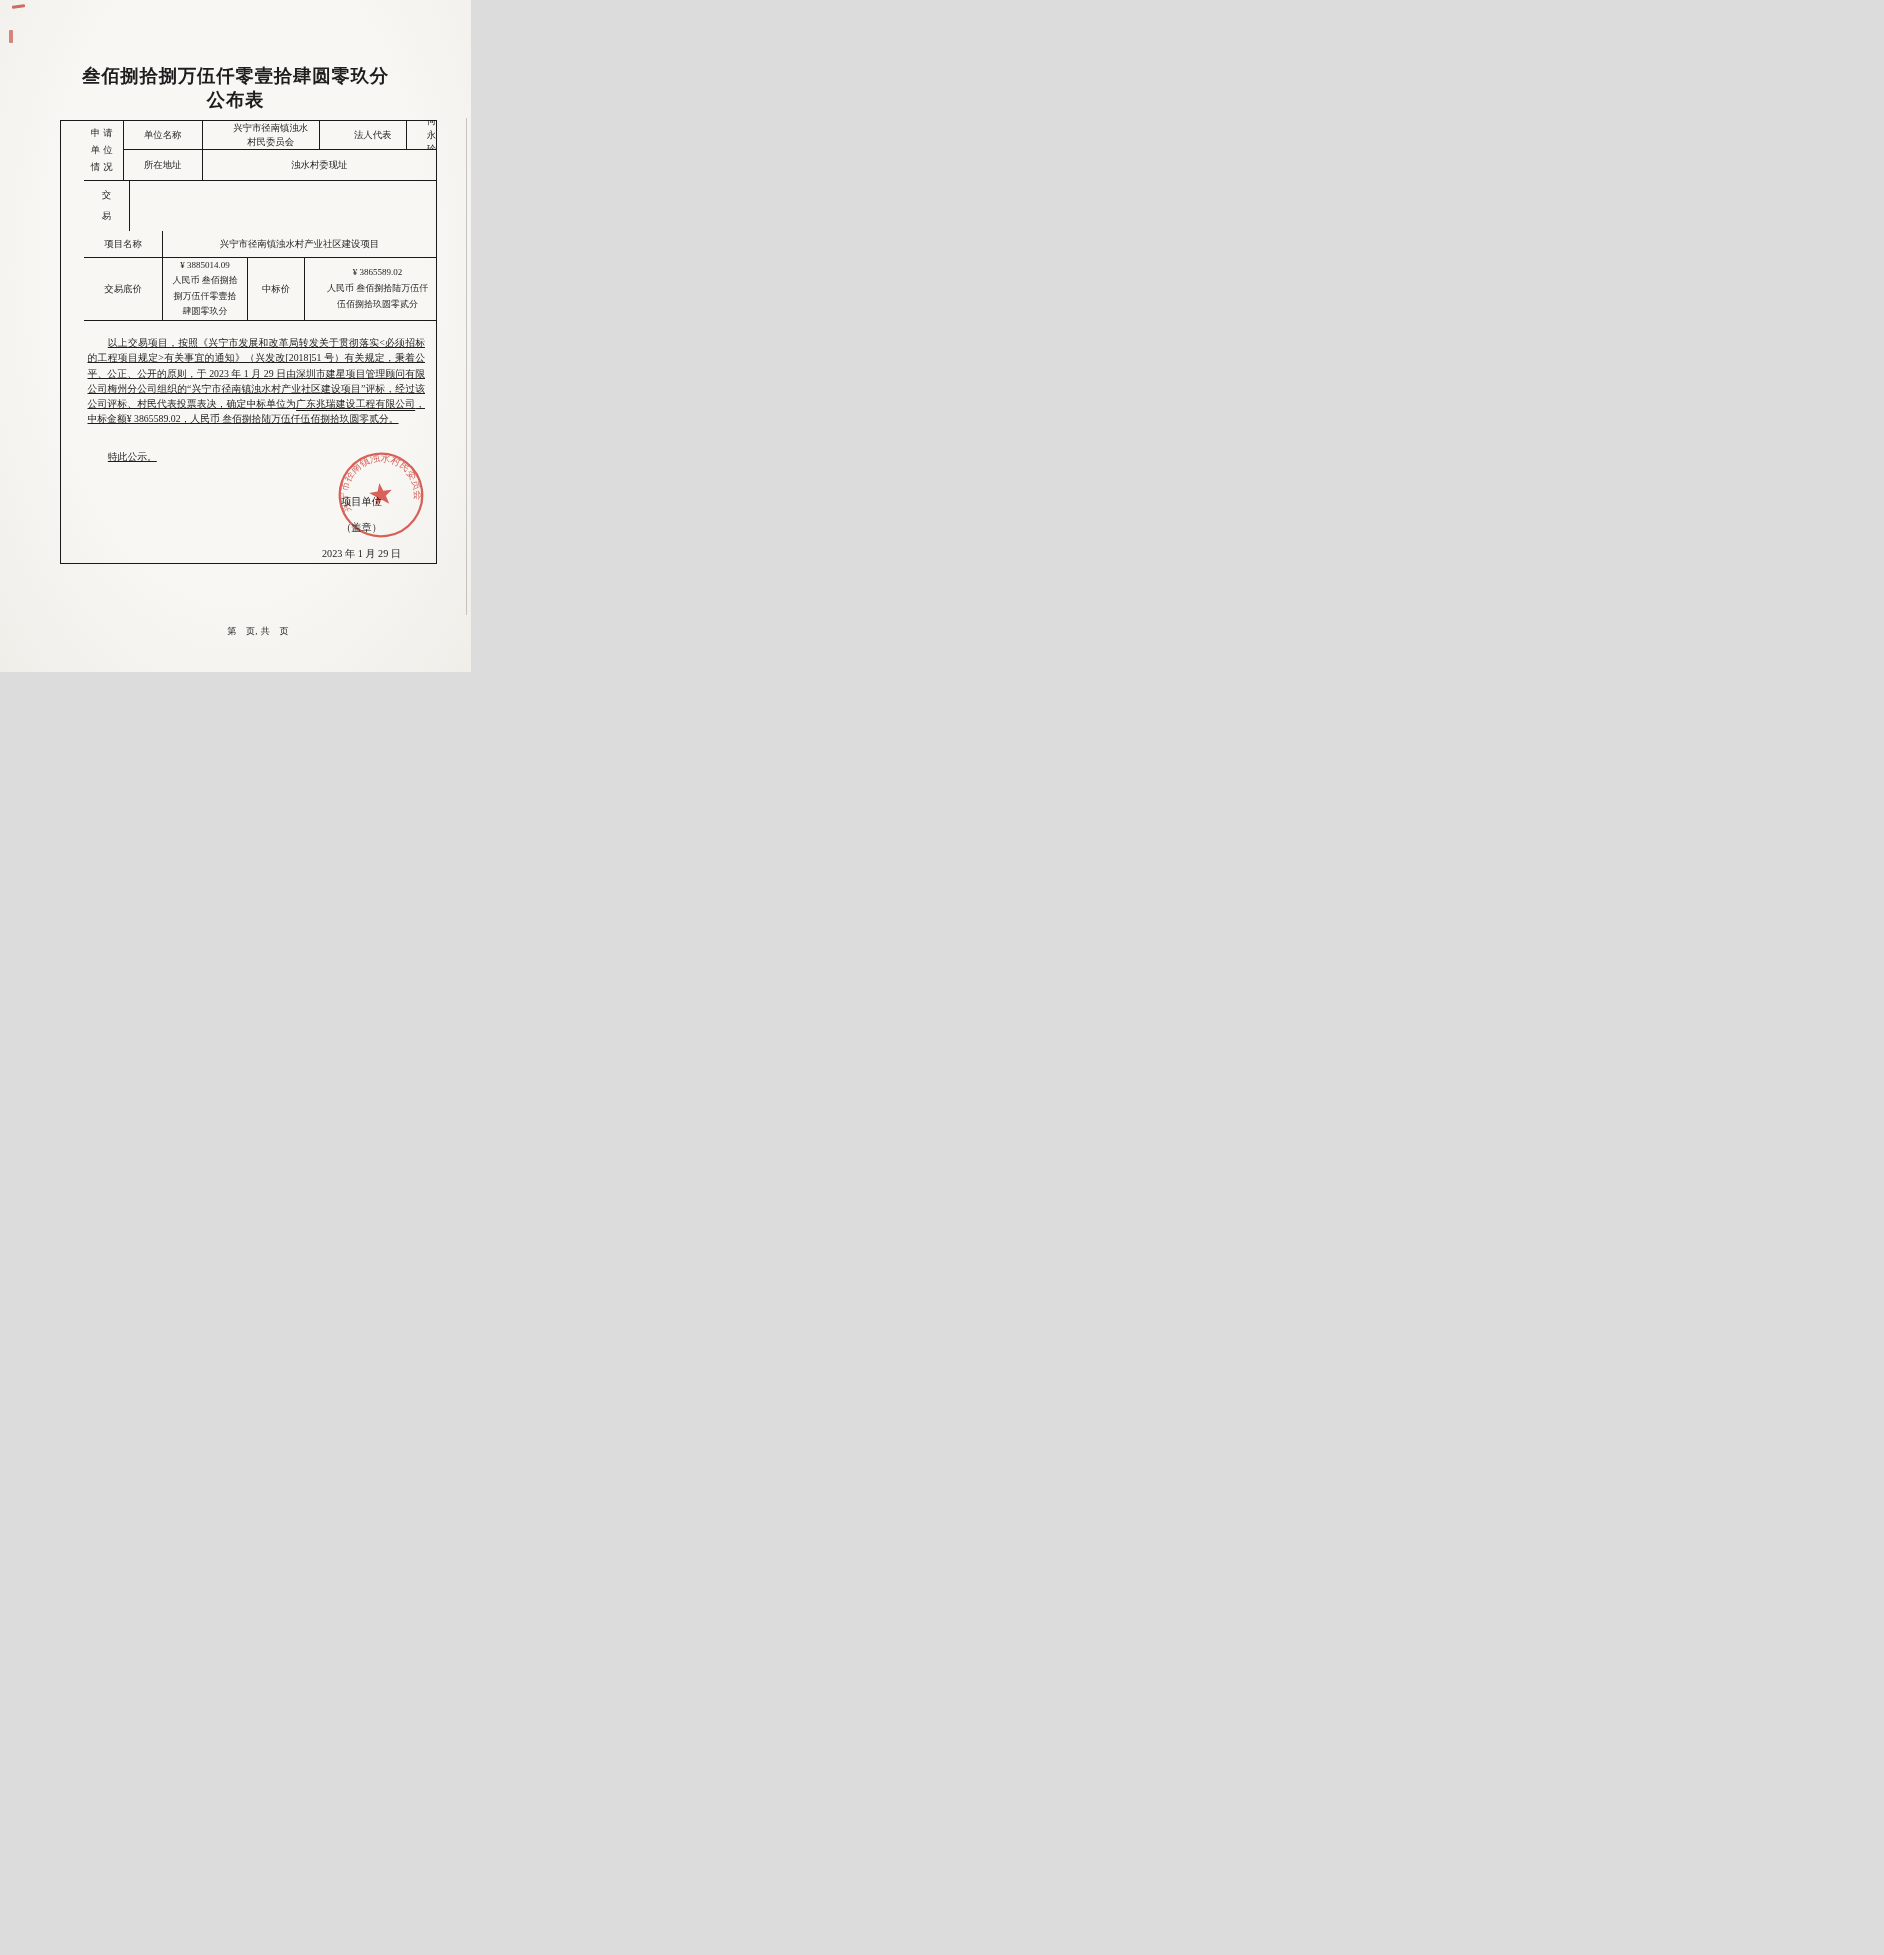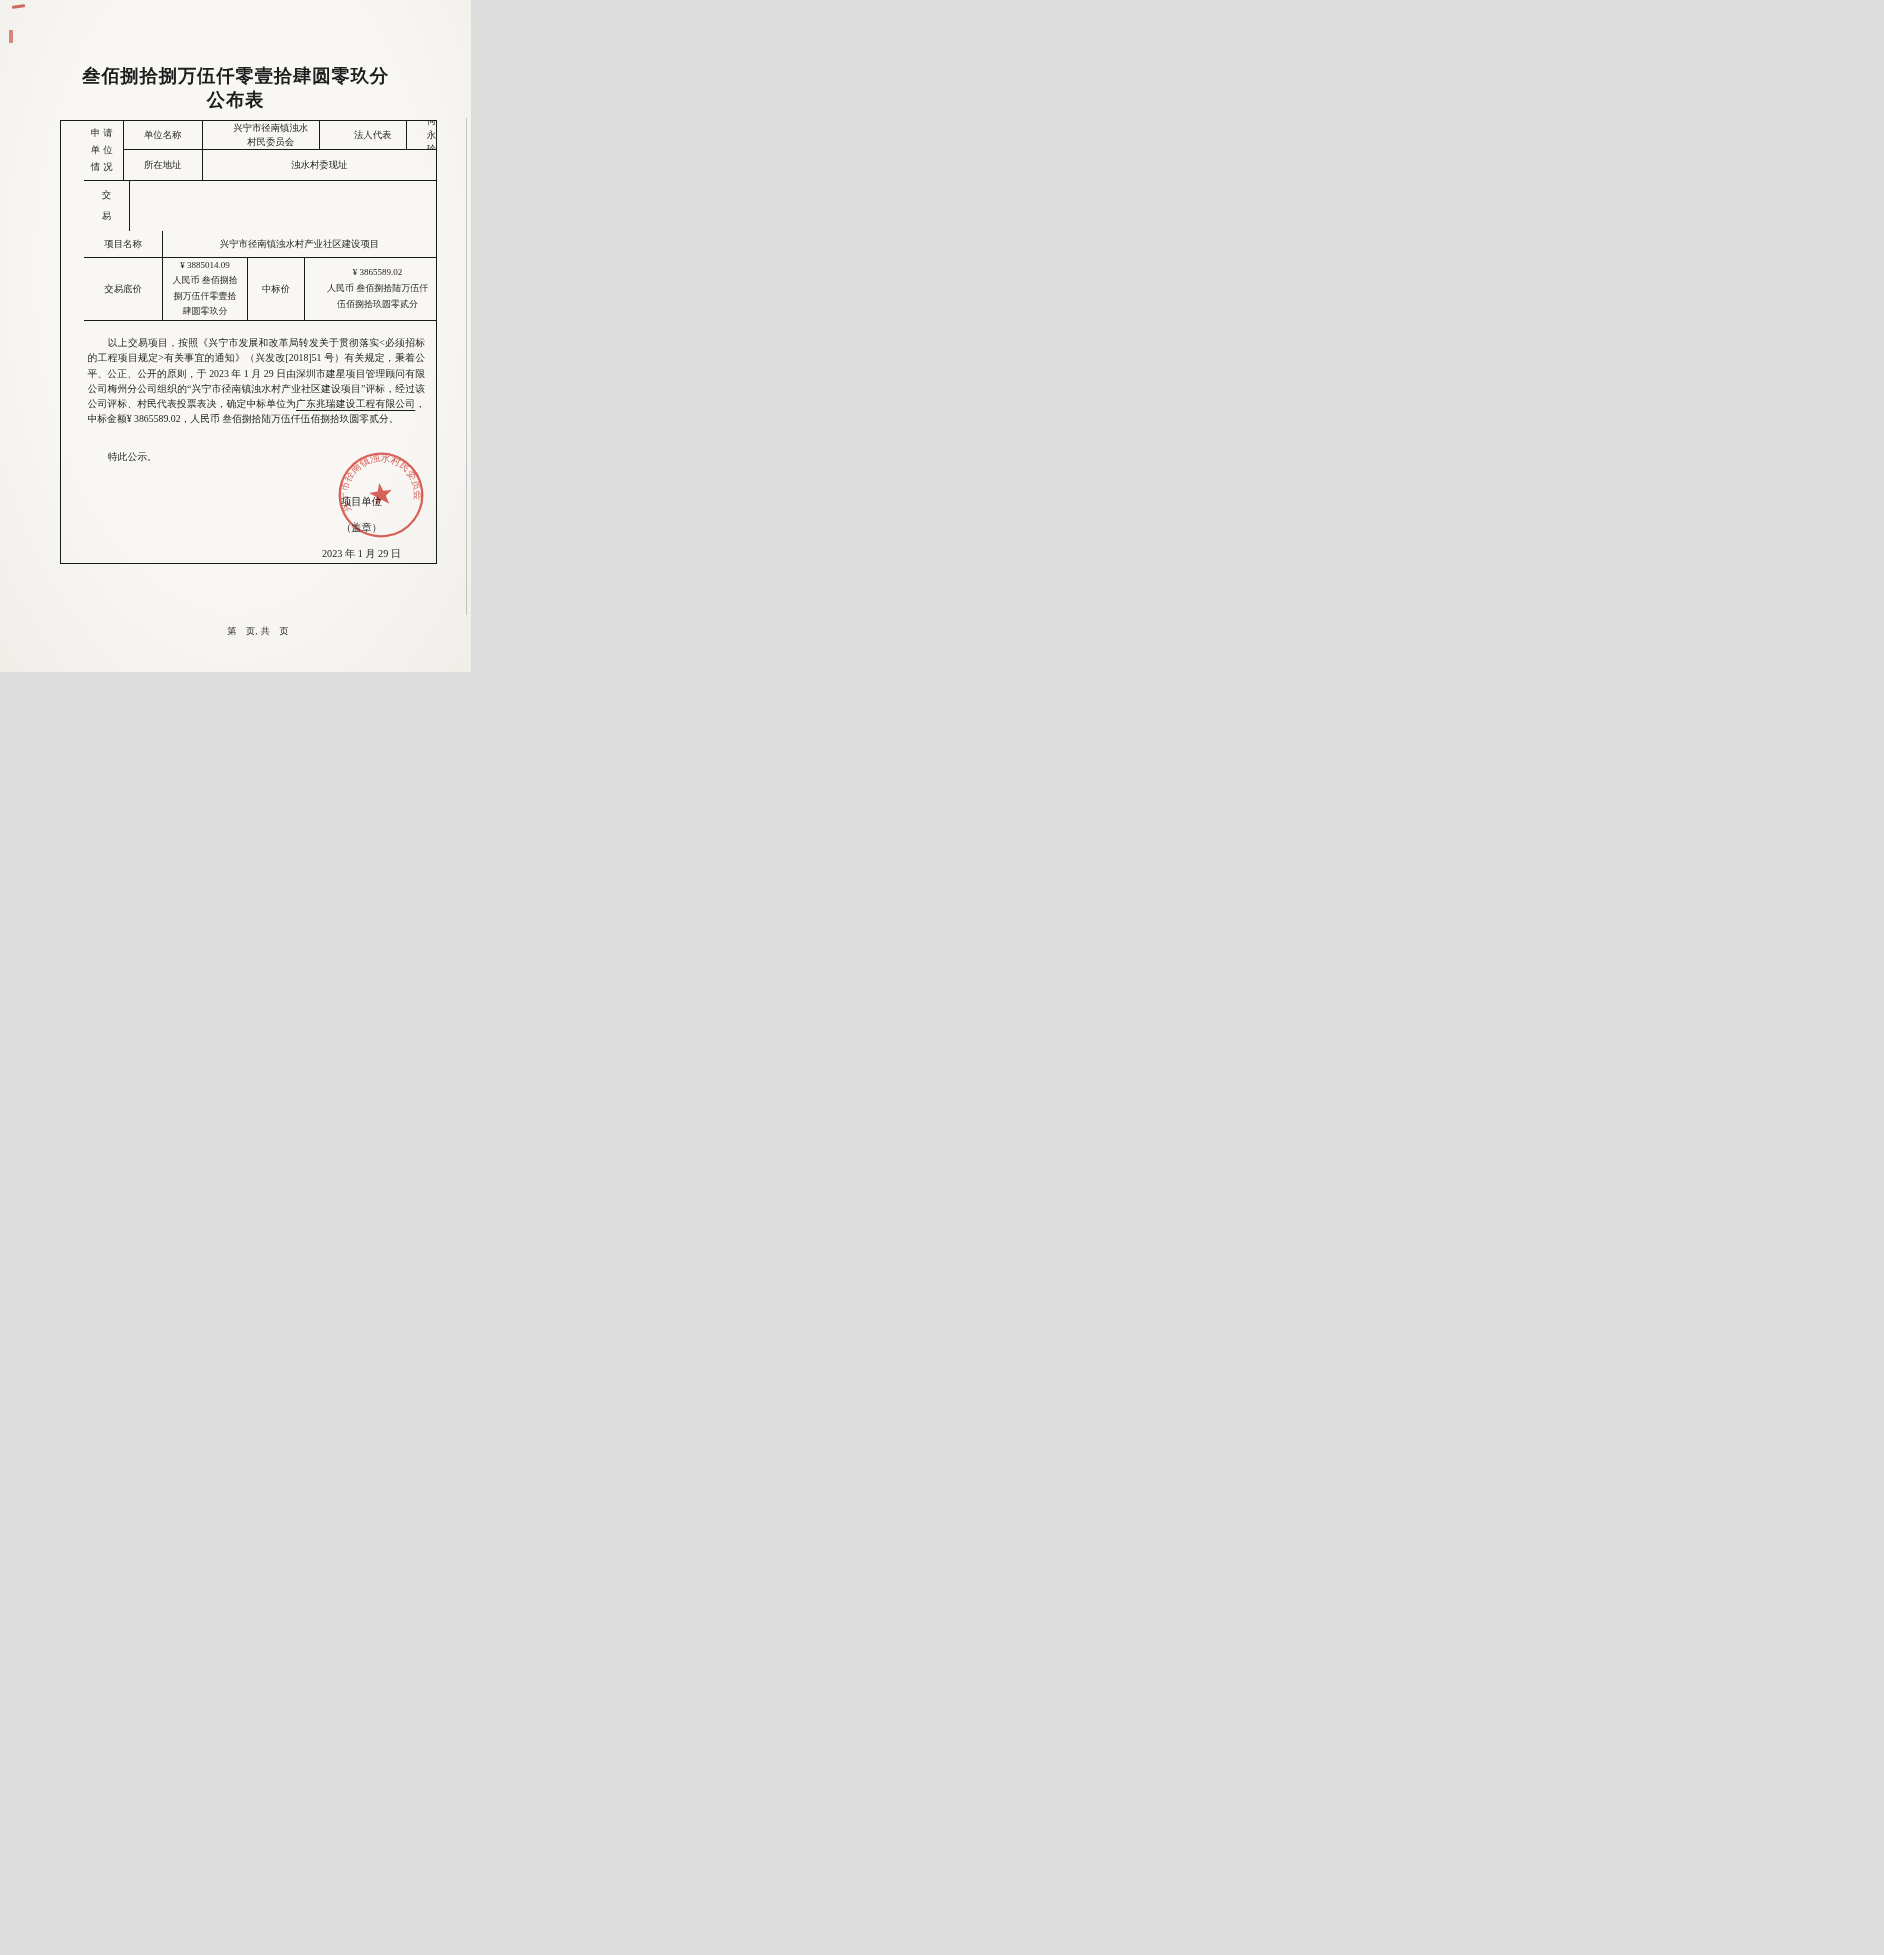--- a/index.html
+++ b/index.html
@@ -46,21 +46,21 @@
   .w-rep   { width:67px; }
   .w-loc   { width:85px; }
   .w-term  { width:57px; }
   .flexc { flex:1; }
   .wrapcell { flex-direction:column; justify-content:center; }
   .unitval { padding:0 7.8px; }
   .price { font-size:9px; line-height:15.6px; padding:0 8.6px; }
   .price2 { font-size:9px; line-height:15.6px; padding:0 5.1px;margin-left:14px; }
 
   .text-section { flex:1; position:relative; padding:14px 11px 0 3.5px;
-    font-size:9.8px; line-height:15.3px; text-align:justify; }
+    font-size:9.8px; line-height:15.3px; text-align:justify;text-decoration:underline; }
   .para { text-indent:20.3px; }
   .ul-span { text-decoration:underline; text-decoration-thickness:0.8px; text-underline-offset:2.7px; }
   .closing { text-indent:20.3px; margin-top:22px; }
 
   .sig { position:absolute; left:211px; top:176px; width:133px; text-align:center;
     font-size:10.2px; line-height:10.2px; }
   .sig .sig-item { margin-bottom:15.6px; }
 
   .stamp { position:absolute; left:252px; top:129px; width:90px; height:90px;
     color:#d84a42; opacity:.85; mix-blend-mode:multiply;

